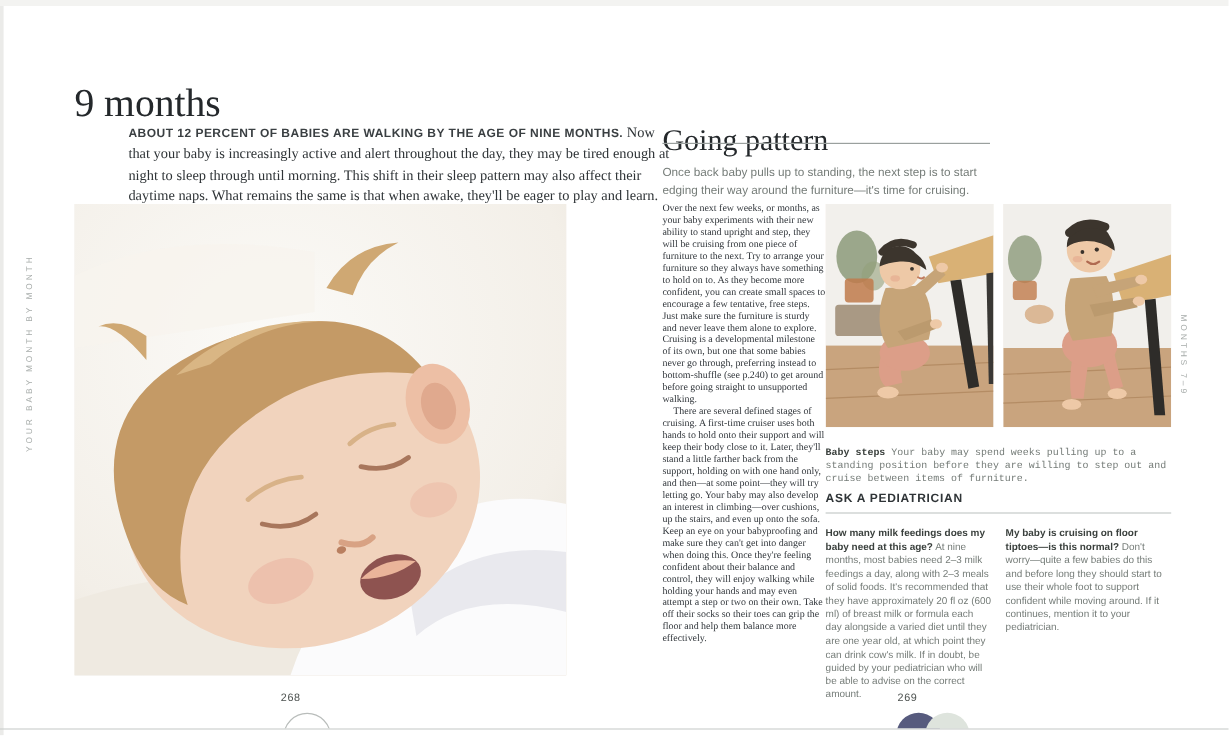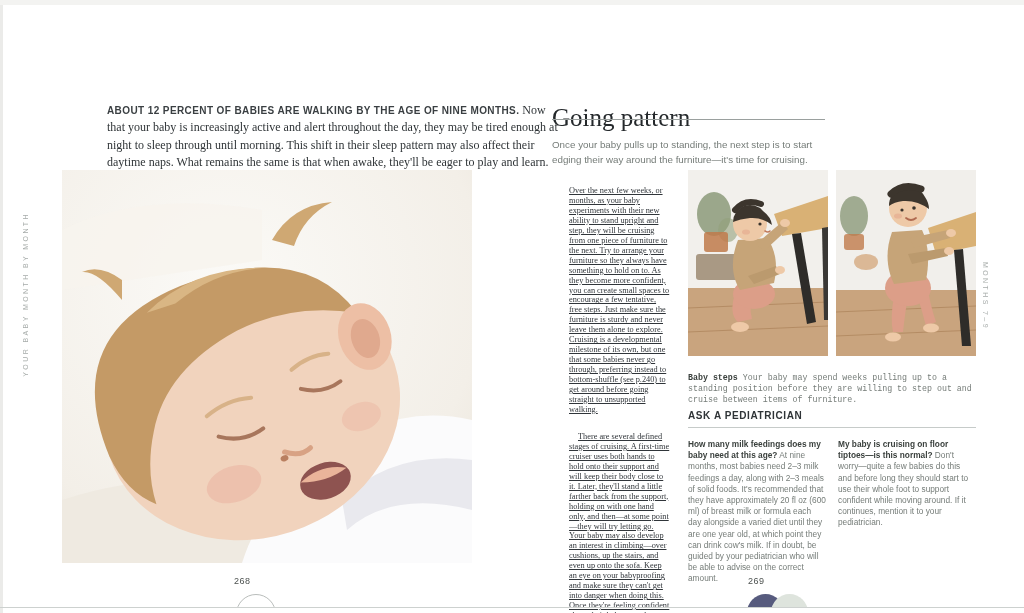--- a/index.html
+++ b/index.html
@@ -44,21 +44,21 @@
   .rule-title{position:absolute;left:552px;top:119px;width:273px;height:1px;background:#9aa09e;}
   .intro-right{
     position:absolute;left:552px;top:127px;width:283px;
     font-size:9.8px;line-height:15.5px;color:#757c78;
   }
   .body-col{
     position:absolute;left:552px;top:169px;width:136px;
     font-family:"Liberation Serif",serif;font-size:8.3px;line-height:9.95px;color:#30353a;
     text-align:left;
   }
-  .body-col p{margin:17px;text-decoration:underline;}
+  .body-col p{margin:0;}
   .body-col p.indent{text-indent:9px;}
   .caption{
     position:absolute;left:688px;top:364px;width:290px;
     font-size:8.3px;line-height:11px;color:#757c78;font-family:Liberation Mono, monospace;
   }
   .caption .cap-lead{font-weight:bold;color:#3a403d;}
   .ask-box{position:absolute;left:688px;top:410px;width:288px;}
   .ask-header{
     font-weight:bold;font-size:10px;letter-spacing:.6px;color:#2f3437;
   }
@@ -84,20 +84,21 @@
 </style>
 </head>
 <body>
 
 <div id="spread">
   <div class="scan-edge-left"></div>
   <div class="scan-edge-top"></div>
 
   <div class="side-text side-left">YOUR BABY MONTH BY MONTH</div>
 
+  <h1 class="title-9months">9 months</h1>
 
   <p class="intro-left"><span class="lead">ABOUT 12 PERCENT OF BABIES ARE WALKING BY THE AGE OF NINE MONTHS.</span><span> Now that your baby is increasingly active and alert throughout the day, they may be tired enough at night to sleep through until morning. This shift in their sleep pattern may also affect their daytime naps. What remains the same is that when awake, they'll be eager to play and learn.</span></p>
 
   <div class="photo-frame photo-left">
     <svg viewBox="0 0 410 393" preserveAspectRatio="none">
       <defs>
         <radialGradient id="pilGrad" cx="40%" cy="30%" r="90%">
           <stop offset="0%" stop-color="#fbfaf7"></stop>
             <stop offset="70%" stop-color="#f3efe8"></stop>
           <stop offset="100%" stop-color="#e8e2d7"></stop>
@@ -137,21 +138,21 @@
       </g>
 
       <path d="M60,130 q-25,-30 -40,-28 q18,-8 40,8 Z" fill="#cfa873"></path>
       <path d="M210,70 q20,-35 60,-38 q-28,14 -38,44 Z" fill="#cfa873"></path>
     </svg>
   </div>
 
   <h2 class="title-cruising">Going pattern</h2>
   <div class="rule-title"></div>
 
-  <p class="intro-right">Once your baby pulls up to standing, the next step is to start edging their way around the furniture—it's time for cruising.</p>
+  <p class="intro-right">Once back baby pulls up to standing, the next step is to start edging their way around the furniture—it's time for cruising.</p>
 
   <div class="body-col">
     <p>Over the next few weeks, or months, as your baby experiments with their new ability to stand upright and step, they will be cruising from one piece of furniture to the next. Try to arrange your furniture so they always have something to hold on to. As they become more confident, you can create small spaces to encourage a few tentative, free steps. Just make sure the furniture is sturdy and never leave them alone to explore. Cruising is a developmental milestone of its own, but one that some babies never go through, preferring instead to bottom-shuffle (see p.240) to get around before going straight to unsupported walking.</p>
     <p class="indent">There are several defined stages of cruising. A first-time cruiser uses both hands to hold onto their support and will keep their body close to it. Later, they'll stand a little farther back from the support, holding on with one hand only, and then—at some point—they will try letting go. Your baby may also develop an interest in climbing—over cushions, up the stairs, and even up onto the sofa. Keep an eye on your babyproofing and make sure they can't get into danger when doing this. Once they're feeling confident about their balance and control, they will enjoy walking while holding your hands and may even attempt a step or two on their own. Take off their socks so their toes can grip the floor and help them balance more effectively.</p>
   </div>
 
   <div class="photo-frame photo-a">
     <svg viewBox="0 0 140 186" preserveAspectRatio="none">
       <rect width="140" height="186" fill="#f2f0ec"></rect>
       <rect y="118" width="140" height="68" fill="#c9a47e"></rect>

